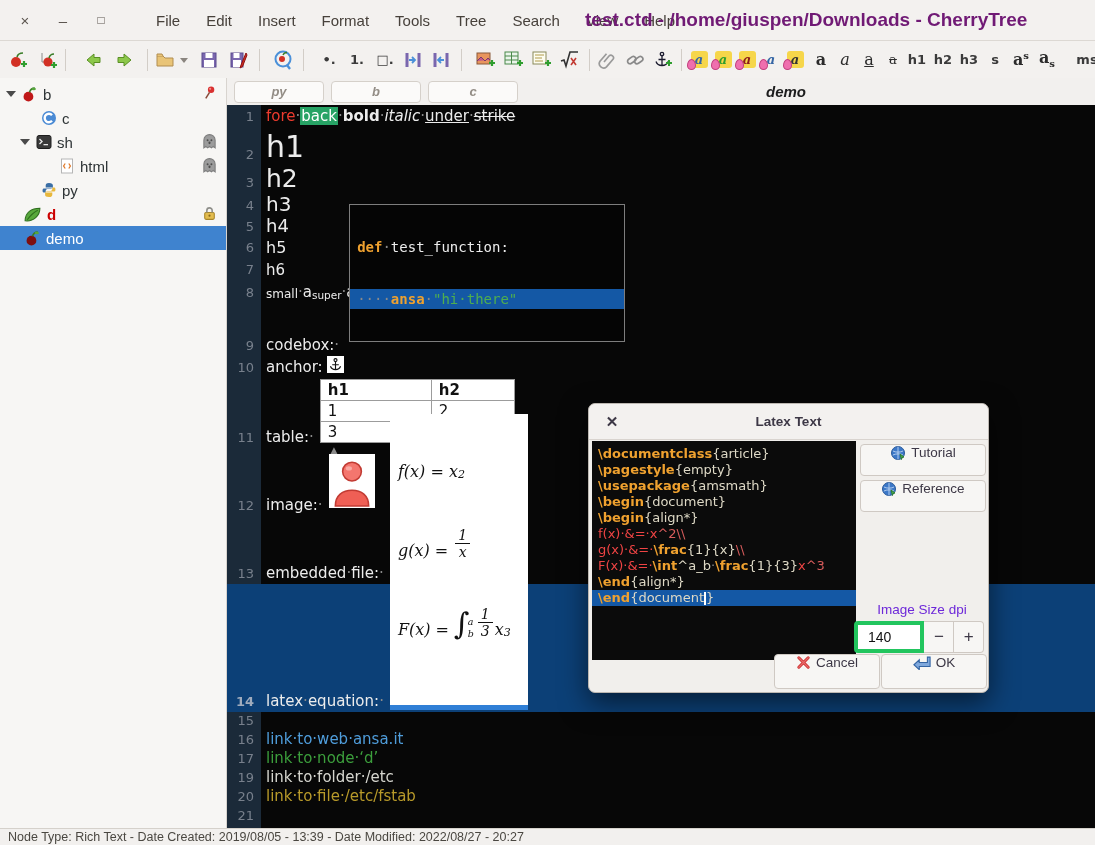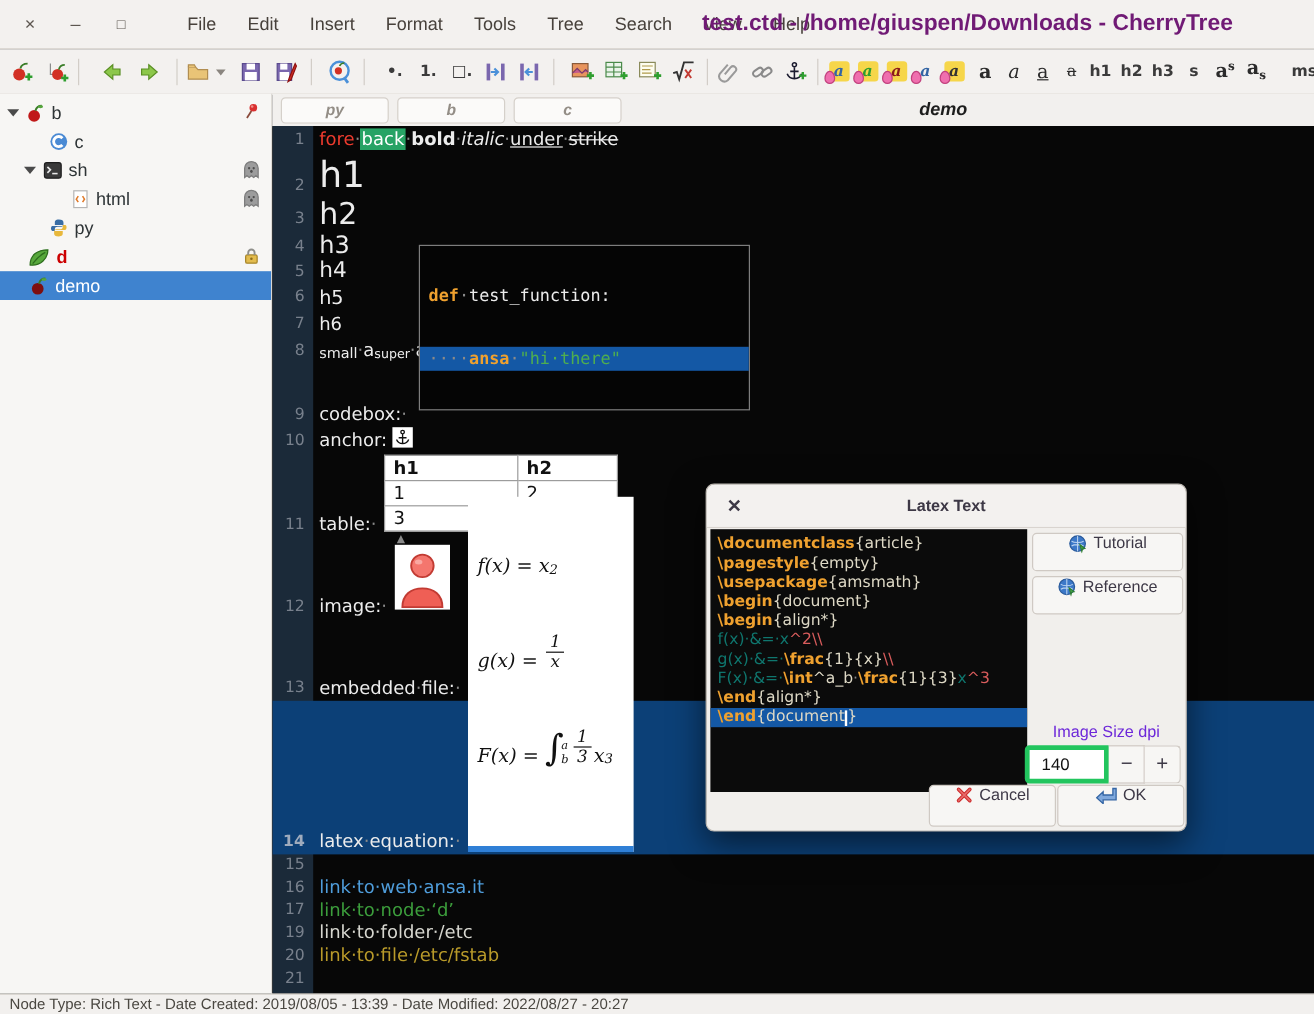--- a/index.html
+++ b/index.html
@@ -66,21 +66,21 @@
   .tk-plain{color:#ececec}.tk-dot{color:#8a8a8a}
   .tk-fore{color:#ee3b2e}
   .tk-back{background:#27a365;color:#fff;padding:0 1px;}
   .tk-b{font-weight:bold}.tk-i{font-style:italic}.tk-u{text-decoration:underline}.tk-s{text-decoration:line-through}
   .tk-small{font-size:12px}
   .tk-sup{font-size:10.5px;vertical-align:super}
   .tk-sub{font-size:10.5px;vertical-align:sub}
   .tk-mono{font-family:"DejaVu Sans Mono",monospace;background:#7e7e7e;color:#fff;padding:0 2px;}
   .tk-kw{color:#efa12f;font-weight:bold}
   .tk-arg{color:#ded9c6}
-  .tk-grn{color:#0f766e}
+  .tk-grn{color:#ef4444}
   .tk-red{color:#d85c5c}
   .tk-str{color:#4fae4f}
   .tk-caret{display:inline-block;width:2px;height:13px;background:#fff;vertical-align:text-bottom;}
   
   .codebox{font-family:"DejaVu Sans Mono",monospace;font-size:14px;border:1px solid #7d7d7d;
     background:#050505;margin-left:10px;margin-bottom:12px;width:274px;}
   .cb-line{display:block;padding:2px 7px;white-space:pre;}
   .cb-line.sel{background:#1458a5;}
   
   .anchor-chip{width:17px;height:17px;background:#fff;margin-left:4px;margin-bottom:3px;

